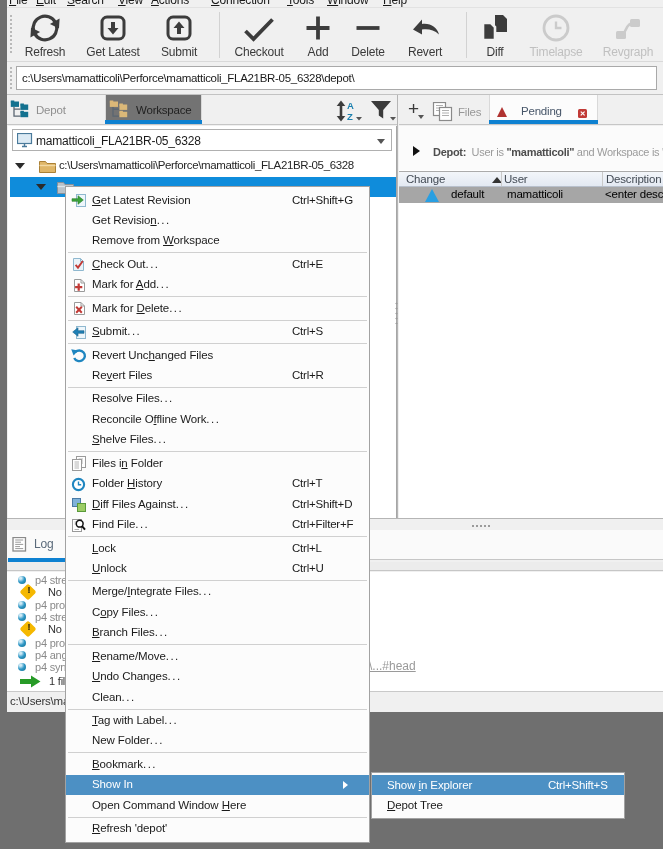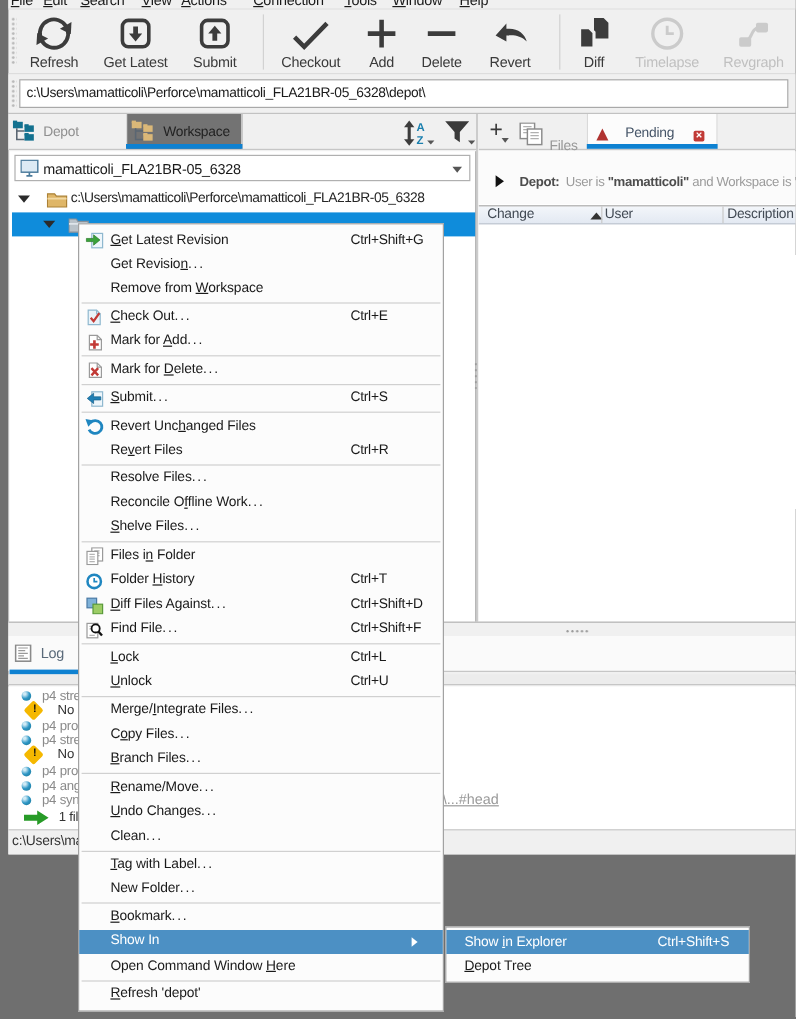--- a/index.html
+++ b/index.html
@@ -59,21 +59,21 @@
 #trow2 { top:51px; height:19.5px; background:#0f8cdb; left:2px; width:386px; }
 
 
 #vdiv { position:absolute; left:390px; top:95px; width:2px; height:429px; background:#f0f0f0; border-left:1px solid #b5b5b5; }
 
 
 #rtabs { position:absolute; left:392px; top:95px; width:264px; height:30px; background:#f0f0f0; border-bottom:1px solid #c6c6c6; }
 #rplus { position:absolute; left:9px; top:3px; font-size:19px; color:#3a3a3a; font-weight:500; }
 #rplusc { position:absolute; left:19px; top:20px; width:0; height:0; border-left:3px solid transparent; border-right:3px solid transparent; border-top:4px solid #555; }
 #filesIcon { position:absolute; left:33px; top:7px; }
-#filesTxt { position:absolute; left:59px; top:21px; font-size:11.5px; color:#979797; }
+#filesTxt { position:absolute; left:59px; top:11px; font-size:11.5px; color:#979797; }
 #tabPend { position:absolute; left:90px; top:0; width:109px; height:29px; background:#fcfcfc; border-left:1px solid #d9d9d9; border-right:1px solid #d9d9d9; }
 #tabPend .ptri { position:absolute; left:7px; top:12px; width:0; height:0; border-left:5.5px solid transparent; border-right:5.5px solid transparent; border-bottom:10px solid #b03331; }
 #tabPend .pt { position:absolute; left:31px; top:10px; font-size:11.5px; color:#475669; }
 #tabPend .px { position:absolute; left:88px; top:14px; width:9px; height:9px; background:#c13a36; border-radius:1.5px; color:#fff; font-size:7px; font-weight:bold; text-align:center; line-height:9px; }
 #tabPend .ul { position:absolute; left:-1px; bottom:0; width:109px; height:4px; background:#0e81d1; }
 
 #rbox { position:absolute; left:392px; top:126px; width:264px; height:392px; background:#fff; }
 #frow { position:absolute; left:0; top:0; width:264px; height:44px; background:#fbfbfb; font-size:11px; letter-spacing:-0.3px; }
 #frow .fa { position:absolute; left:14px; top:20px; width:0; height:0; border-top:5px solid transparent; border-bottom:5px solid transparent; border-left:7px solid #111; }
 #frow .ft { position:absolute; left:34px; top:20px; color:#9b9b9b; white-space:nowrap; }
@@ -320,20 +320,26 @@
         <span class="ft"><b>Depot:</b>&nbsp; User is <b>"mamatticoli"</b> and Workspace is <b>""</b></span>
       </div>
     <div id="thead">
         <span class="c1">Change</span>
         <span class="sortarr"></span>
         <span class="d1"></span>
         <span class="c2">User</span>
         <span class="d2"></span>
         <span class="c3">Description</span>
       </div>
+    <div id="prow">
+        <span class="btri"></span>
+        <span class="t1">default</span>
+        <span class="t2">mamatticoli</span>
+        <span class="t3">&lt;enter desc</span>
+      </div>
   </div>
 
   <div id="hsplit">
       <div class="dots"></div>
     </div>
   <div id="loghead">
       <span class="li" id="icLog"><svg width="15" height="15">
           <rect x="1" y="0.5" width="12.5" height="13.5" fill="#fff" stroke="#8a8a8a" stroke-width="1.3"></rect>
           <path d="M3.2 3 H11.2 M3.2 5.2 H9 M3.2 7.4 H11.2 M3.2 9.6 H8 M3.2 11.6 H11.2" stroke="#9a9a9a" stroke-width="1"></path>
         </svg></span>
@@ -467,21 +473,21 @@
       <span class="sc">Ctrl+Shift+D</span>
     </div>
     <div class="mi">
       <span class="ic"><svg width="16" height="15">
           <rect x="1.5" y="1.5" width="9" height="12" fill="#fff" stroke="#9a9a9a"></rect>
           <path d="M3.5 4 H8 M3.5 6 H6 M3.5 11.5 H8" stroke="#b5b5b5" stroke-width="1"></path>
           <circle cx="8.7" cy="5.7" r="3.4" fill="#fff" stroke="#111" stroke-width="1.5"></circle>
           <path d="M11 8.2 L14 11.6" stroke="#111" stroke-width="2"></path>
         </svg></span>
       <span class="lb">Find File<span style="letter-spacing:1.5px"><span style="letter-spacing:1.5px">...</span></span></span>
-      <span class="sc">Ctrl+Shift+F</span>
+      <span class="sc">Ctrl+Filter+F</span>
     </div>
     <div class="msep"></div>
     <div class="mi">
       <span class="ic"></span>
       <span class="lb"><u>L</u>ock</span>
       <span class="sc">Ctrl+L</span>
     </div>
     <div class="mi">
       <span class="ic"></span>
       <span class="lb"><u>U</u>nlock</span>

